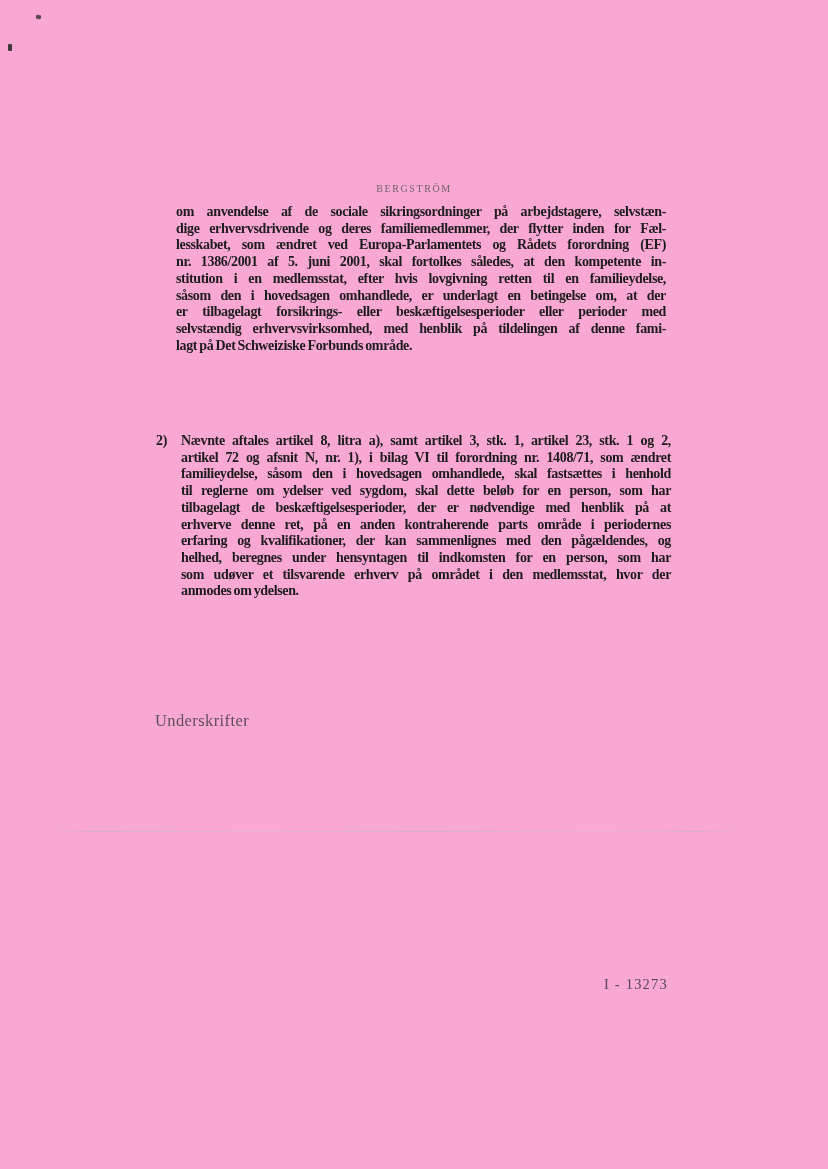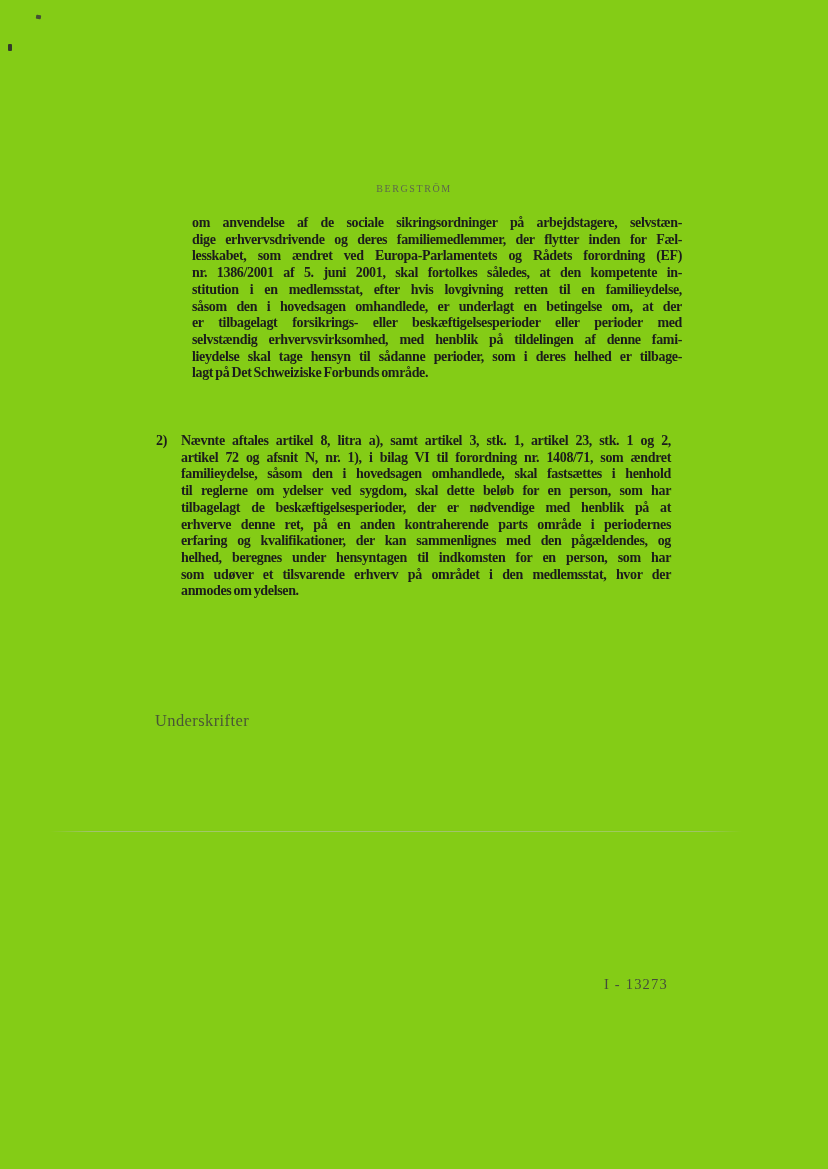--- a/index.html
+++ b/index.html
@@ -4,21 +4,21 @@
 <style>
   html, body {
     margin: 0;
     padding: 0;
     background: #ffffff;
   }
   .page {
     position: relative;
     width: 828px;
     height: 1169px;
-    background: #84cc16;
+    background: #f9a8d4;
     overflow: hidden;
     font-family: "Liberation Serif", "DejaVu Serif", serif;
   }
 
   
   .running-header {
     position: absolute;
     left: 0;
     top: 183px;
     width: 828px;
@@ -34,21 +34,21 @@
   .body-block {
     position: absolute;
     width: 490px;
     font-size: 14px;
     font-weight: 700;
     color: #1c1c1c;
     line-height: 16.7px;
     letter-spacing: -0.35px;
     word-spacing: -1px;
   }
-  .para-1 { left: 192px; top: 204px; margin-top: 11px; }
+  .para-1 { left: 176px; top: 204px; }
   .para-2-body { left: 181px; top: 433px; }
 
   .item-number {
     position: absolute;
     left: 156px;
     top: 433px;
     font-size: 14px;
     font-weight: 700;
     color: #1c1c1c;
     line-height: 16.7px;
@@ -136,21 +136,20 @@
 
   <div class="body-block para-1">
       <div class="tline">om anvendelse af de sociale sikringsordninger på arbejdstagere, selvstæn-</div>
       <div class="tline">dige erhvervsdrivende og deres familiemedlemmer, der flytter inden for Fæl-</div>
       <div class="tline">lesskabet, som ændret ved Europa-Parlamentets og Rådets forordning (EF)</div>
       <div class="tline">nr. 1386/2001 af 5. juni 2001, skal fortolkes således, at den kompetente in-</div>
       <div class="tline">stitution i en medlemsstat, efter hvis lovgivning retten til en familieydelse,</div>
       <div class="tline">såsom den i hovedsagen omhandlede, er underlagt en betingelse om, at der</div>
       <div class="tline">er tilbagelagt forsikrings- eller beskæftigelsesperioder eller perioder med</div>
       <div class="tline">selvstændig erhvervsvirksomhed, med henblik på tildelingen af denne fami-</div>
-      <div class="tline">lieydelse skal tage hensyn til sådanne perioder, som i deres helhed er tilbage-</div>
       <div class="tline last">lagt på Det Schweiziske Forbunds område.</div>
     </div>
 
   <div class="item-number">2)</div>
 
   <div class="body-block para-2-body">
       <div class="tline">Nævnte aftales artikel 8, litra a), samt artikel 3, stk. 1, artikel 23, stk. 1 og 2,</div>
       <div class="tline">artikel 72 og afsnit N, nr. 1), i bilag VI til forordning nr. 1408/71, som ændret</div>
       <div class="tline">familieydelse, såsom den i hovedsagen omhandlede, skal fastsættes i henhold</div>
       <div class="tline">til reglerne om ydelser ved sygdom, skal dette beløb for en person, som har</div>

